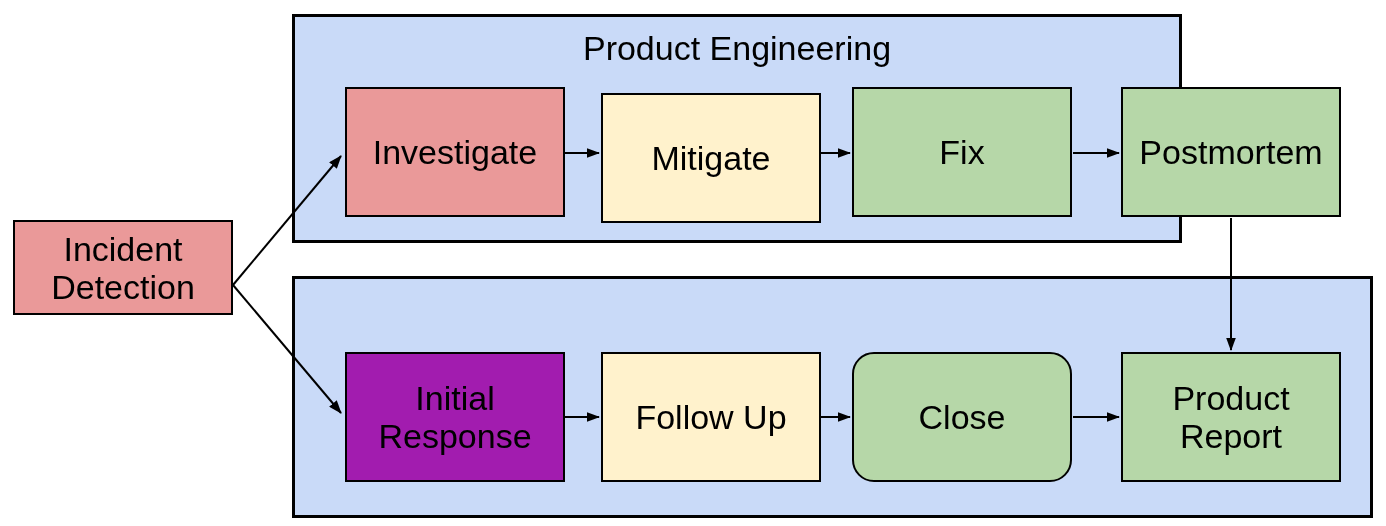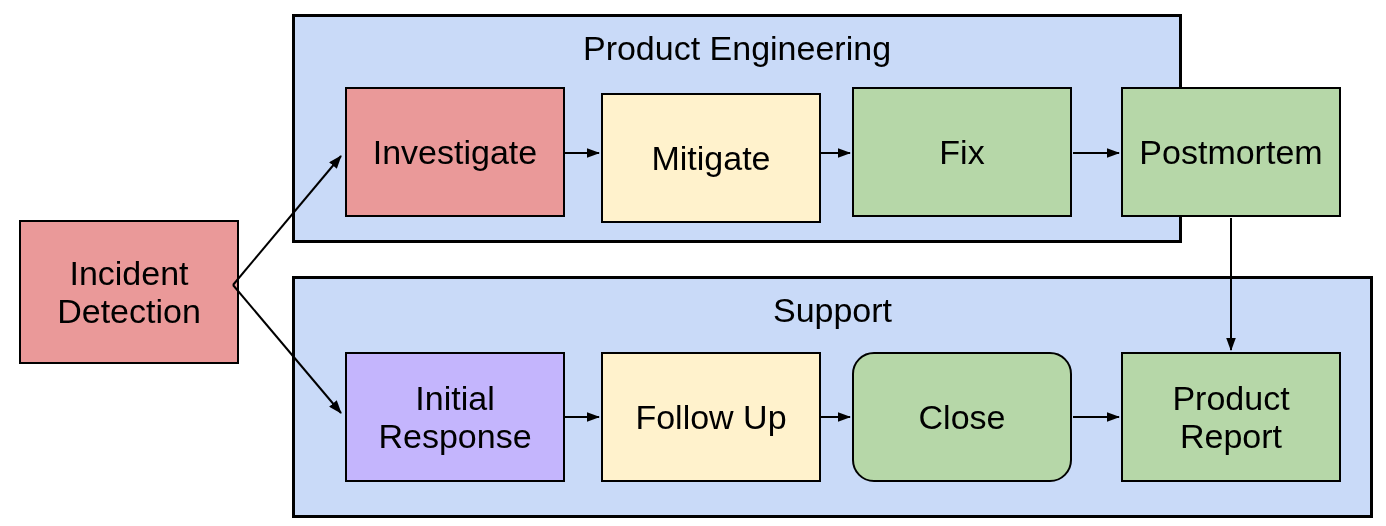--- a/index.html
+++ b/index.html
@@ -41,21 +41,21 @@
     align-items: center;
     justify-content: center;
     text-align: center;
     font-size: 34px;
     line-height: 38px;
     padding: 0 14px;
   }
   #pe-container  { left: 292px; top: 14px;  width: 890px; height: 229px; }
   #sup-container { left: 292px; top: 276px; width: 1081px; height: 242px; }
 
-  #node-incident-detection { left: 19px; top: 220px; width: 220px; height: 144px; }
+  #node-incident-detection { left: 13px; top: 220px; width: 220px; height: 95px; }
 
   
   #node-investigate { left: 50px;  top: 70px; }
   #node-mitigate    { left: 306px; top: 70px; margin-top: 6px; }
   #node-fix         { left: 557px; top: 70px; }
   #node-postmortem  { left: 826px; top: 70px; }
 
   
   #node-initial-response { left: 50px;  top: 73px; }
   #node-follow-up        { left: 306px; top: 73px; }
@@ -82,23 +82,22 @@
     <div class="node" id="node-investigate" style="background-color: rgb(234, 153, 153);">Investigate</div>
 
     <div class="node" id="node-mitigate" style="background-color: rgb(255, 242, 204);">Mitigate</div>
 
     <div class="node" id="node-fix" style="background-color: rgb(182, 215, 168);">Fix</div>
 
     <div class="node" id="node-postmortem" style="background-color: rgb(182, 215, 168);">Postmortem</div>
   </div>
 
   <div class="container" id="sup-container" style="background-color: rgb(201, 218, 248);">
-    <div class="container-title">Support</div>
 
-    <div class="node" id="node-initial-response" style="background-color: #c4b5fd;">Initial Response</div>
+    <div class="node" id="node-initial-response" style="background-color: #a21caf;">Initial Response</div>
 
     <div class="node" id="node-follow-up" style="background-color: rgb(255, 242, 204);">Follow Up</div>
 
     <div class="node" id="node-close" style="background-color: rgb(182, 215, 168); border-radius: 22px;">Close</div>
 
     <div class="node" id="node-incident-report" style="background-color: rgb(182, 215, 168);">Product Report</div>
   </div>
 
   <div class="node" id="node-incident-detection" style="background-color: rgb(234, 153, 153);">Incident Detection</div>
 

